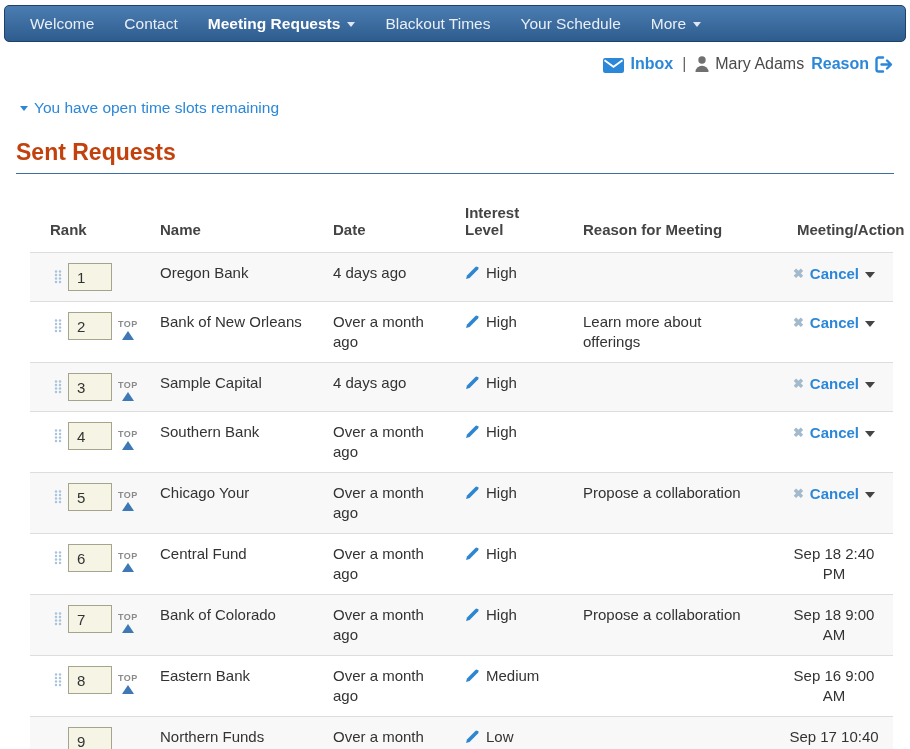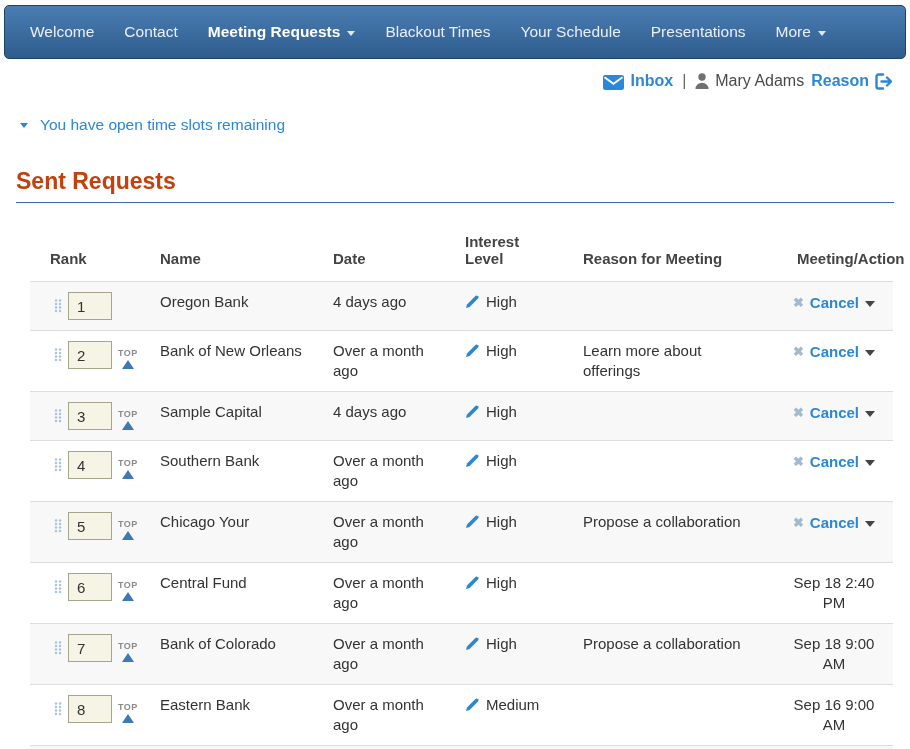--- a/index.html
+++ b/index.html
@@ -6,21 +6,21 @@
   html, body { margin: 0; padding: 0; }
   body {
     width: 910px; height: 749px; overflow: hidden;
     background: #fff; color: #333;
     font-family: "Liberation Sans", sans-serif;
     font-size: 15px;
   }
 
   
   .navbar {
-    margin: 5px 4px 0 4px; height: 54px;
+    margin: 5px 4px 0 4px; height: 37px;
     border-radius: 5px;
     background: linear-gradient(#4b7db2, #2e5c8e);
     border: 1px solid #1e4168;
     display: flex; align-items: stretch; padding: 0 10px;
   }
   .nav-item {
     color: #e9eff6; padding: 0 15px; display: flex; align-items: center; gap: 7px;
     cursor: pointer; white-space: nowrap; font-size: 15.5px;
   }
   .nav-item.active .nav-label { font-weight: bold; color: #ffffff; }
@@ -34,22 +34,22 @@
   .user-bar {
     display: flex; justify-content: flex-end; align-items: center;
     padding: 13px 16px 0 0; gap: 7px; font-size: 16px;
   }
   .blue-link { color: #2b87d8; font-weight: bold; cursor: pointer; display: inline-flex; align-items: flex-end; gap: 6px; }
   .user-sep { color: #666; margin: 0 2px; }
   .user-name { color: #4a4a4a; display: inline-flex; align-items: center; gap: 6px; }
 
   
   .notice {
-    margin: 26px 0 12px 20px; color: #2b87d8; cursor: pointer;
-    display: inline-flex; align-items: center; gap: 12px; font-size: 15.5px;
+    margin: 26px 0 0 20px; color: #2b87d8; cursor: pointer;
+    display: inline-flex; align-items: center; gap: 6px; font-size: 15.5px;
   }
   .caret-blue {
     width: 0; height: 0; border-left: 4.5px solid transparent;
     border-right: 4.5px solid transparent; border-top: 5px solid #2b87d8;
   }
 
   
   .page-title {
     margin: 22px 16px 0 16px; padding: 0 0 7px 0;
     border-bottom: 1px solid #3a6ea5;
@@ -128,24 +128,20 @@
   <div class="nav-item">
     <span class="nav-label">Blackout Times</span>
 
   </div>
 
   <div class="nav-item">
     <span class="nav-label">Your Schedule</span>
 
   </div>
 
-  <div class="nav-item">
-    <span class="nav-label">Presentations</span>
-
-  </div>
 
   <div class="nav-item">
     <span class="nav-label">More</span>
     <span class="caret caret-white"></span>
   </div>
 </div>
 
 <div class="user-bar">
   <span class="blue-link">
     <span style="line-height:0;">

